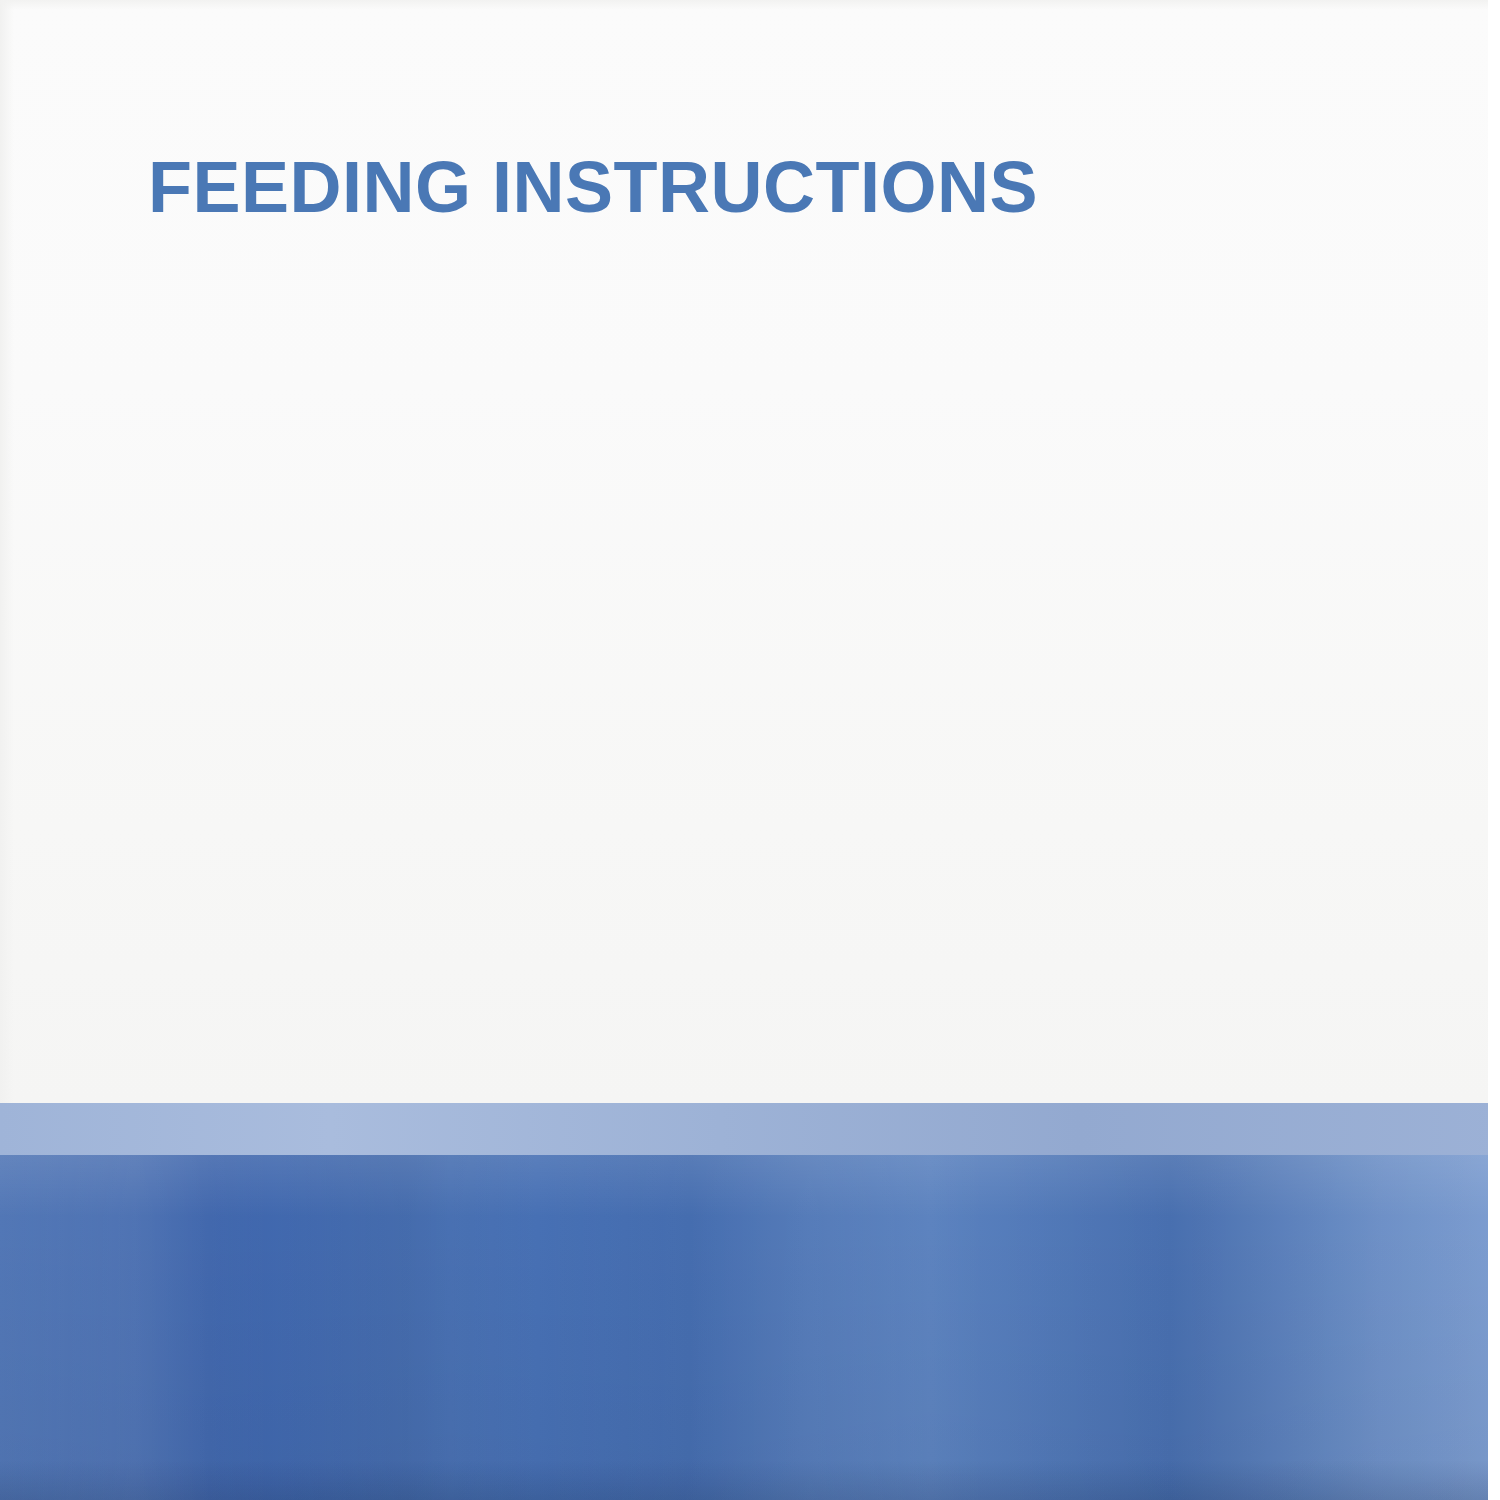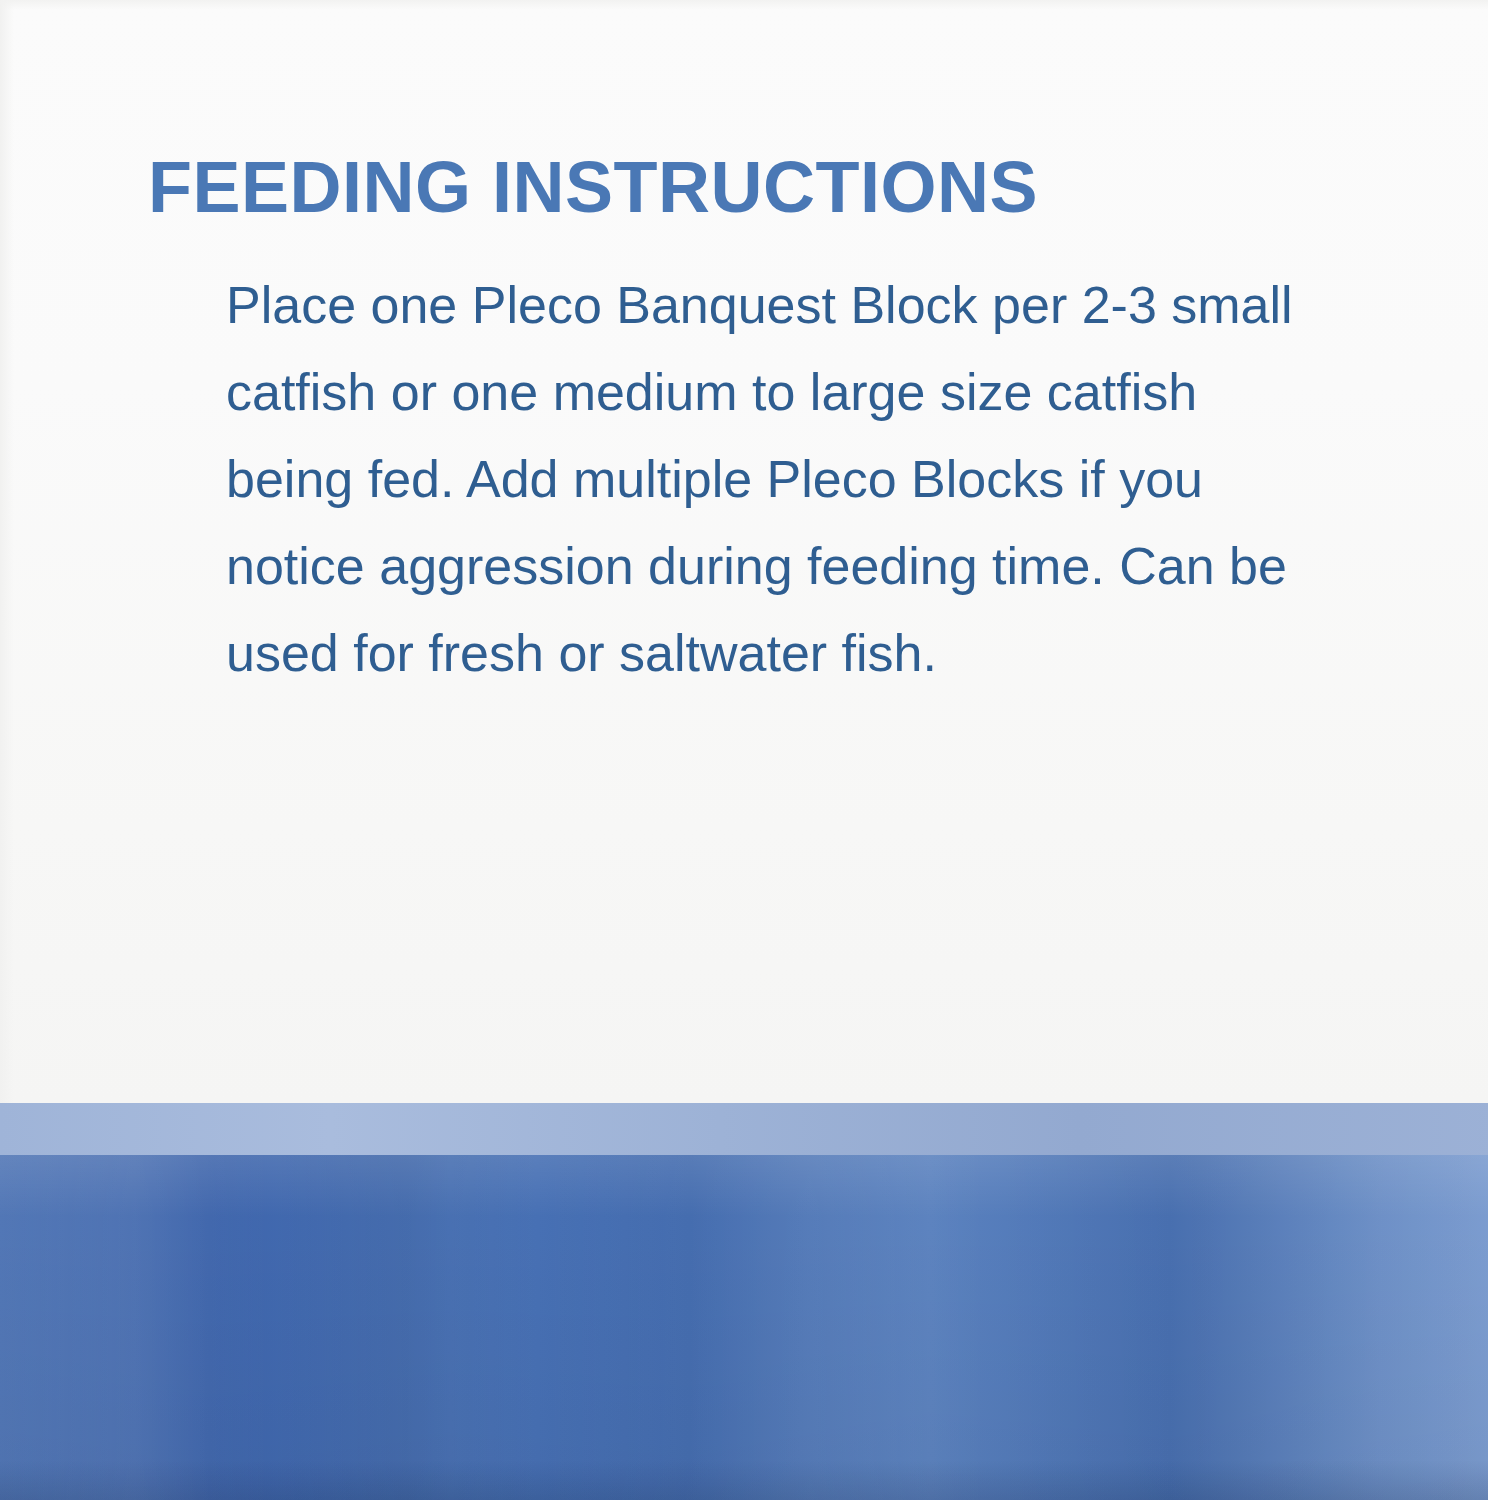--- a/index.html
+++ b/index.html
@@ -126,23 +126,20 @@
 
 <div class="canvas">
 
   <div class="top-panel">
     <div class="edge-shade-left"></div>
     <div class="edge-shade-top"></div>
   </div>
 
   <h1 class="heading">FEEDING INSTRUCTIONS</h1>
 
-  <div class="body-text">
-    <p>Place one Pleco Banquest Block per 2-3 small catfish or one medium to large size catfish being fed. Add multiple Pleco Blocks if you notice aggression during feeding time. Can be used for fresh or saltwater fish.</p>
-  </div>
 
   <div class="band-light"></div>
 
   <div class="band-deep">
     <div class="band-bottom-shade"></div>
   </div>
 
 </div>
 
 </body></html>

